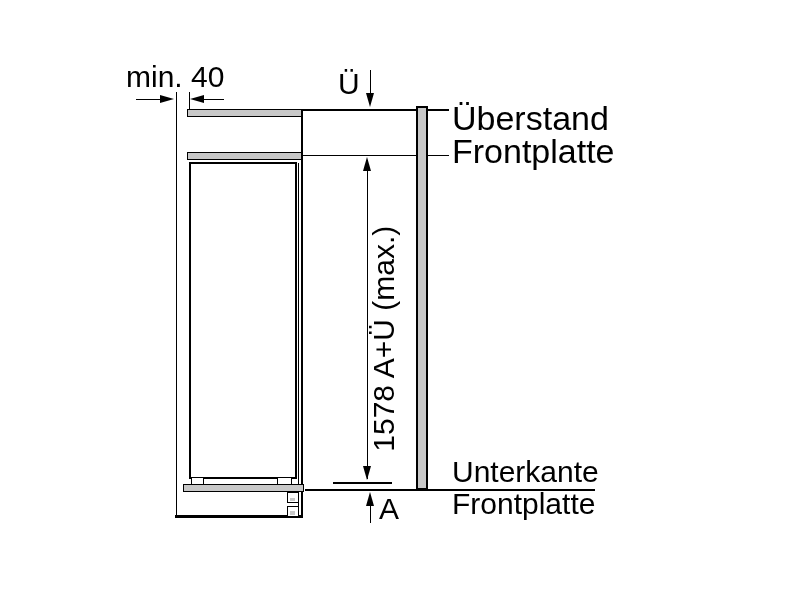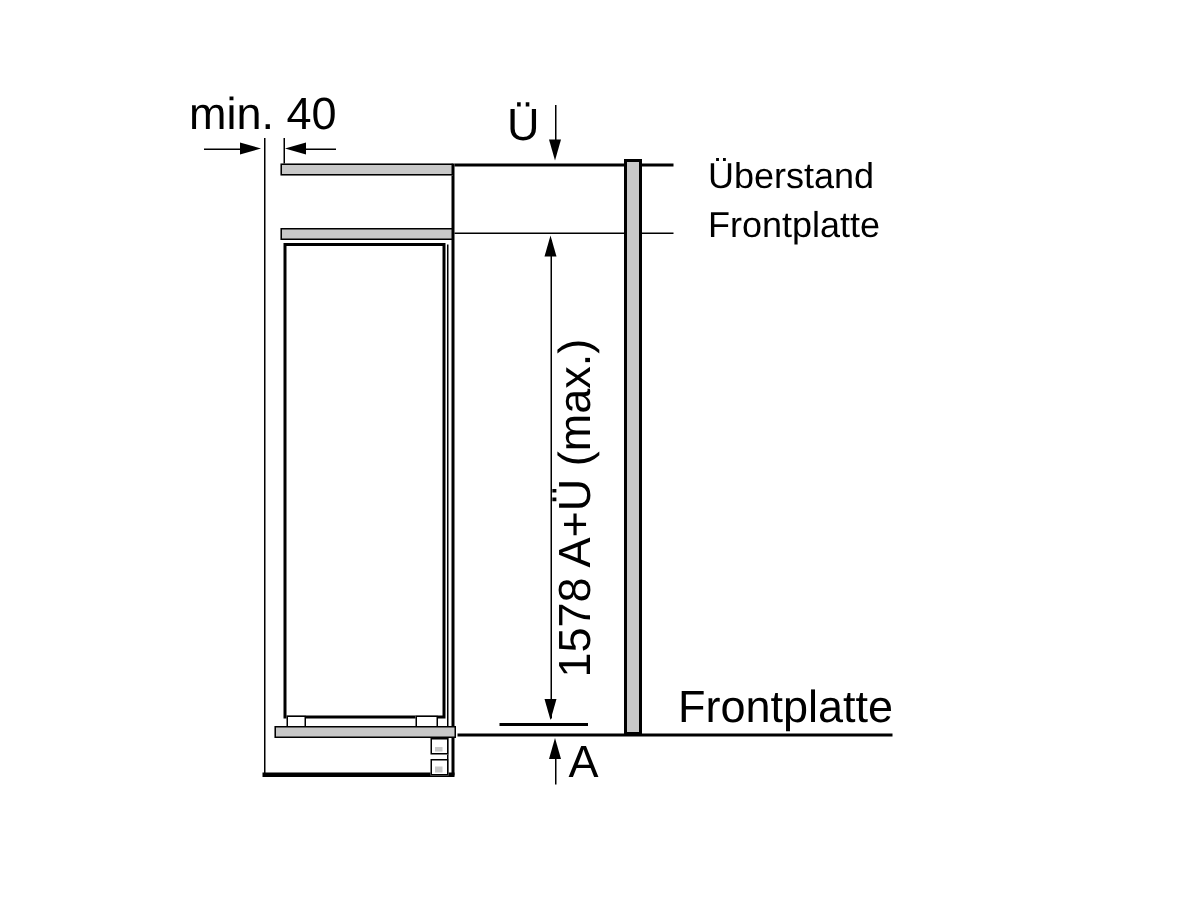--- a/index.html
+++ b/index.html
@@ -68,22 +68,23 @@
 
   <div class="ln" style="left:366.5px;top:160px;width:1.5px;height:319px;"></div>
   <div class="tri head-up" style="left:363.3px;top:157px;"></div>
   <div class="tri head-down" style="left:363.3px;top:466px;"></div>
   <div class="txt rot" style="left:263.5px;top:323px;width:240px;">1578 A+Ü (max.)</div>
 
   <div class="tri head-up" style="left:366.3px;top:492px;"></div>
   <div class="ln" style="left:369.5px;top:503px;width:1.5px;height:20px;"></div>
   <div class="txt" style="left:379px;top:493px;">A</div>
 
-  <div class="abs" style="left:472px;top:102px;font-size:24px;line-height:32.5px;">
+  <div class="abs" style="left:452px;top:102px;font-size:34px;line-height:32.5px;">
     <div>Überstand</div>
     <div>Frontplatte</div>
   </div>
   <div class="abs" style="left:452px;top:456px;font-size:30px;line-height:31.5px;">
+    <div>Unterkante</div>
     <div>Frontplatte</div>
   </div>
 
 
 </div>
 
 </body></html>

